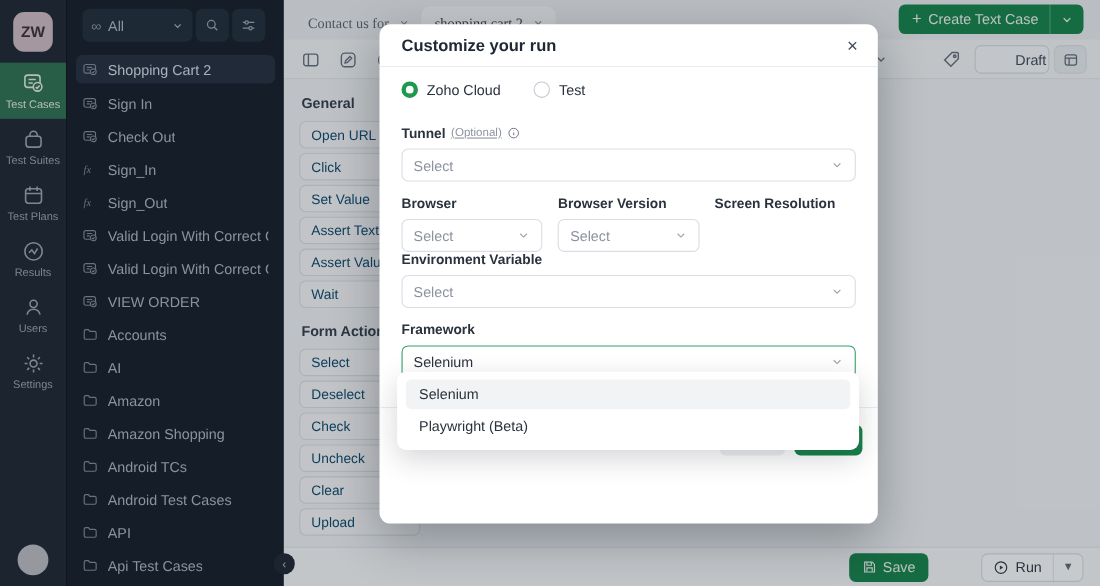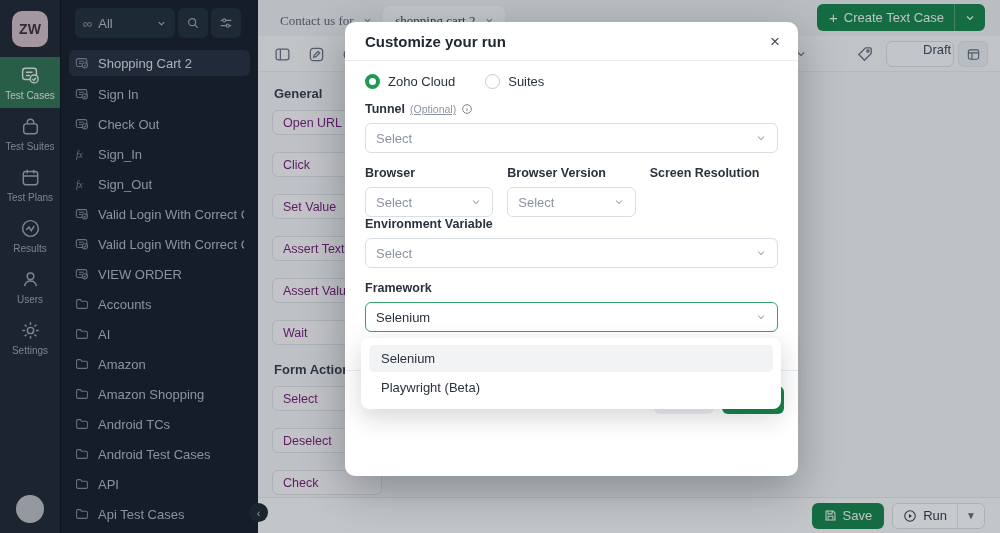--- a/index.html
+++ b/index.html
@@ -39,47 +39,47 @@
   .tab.active { background:#f4f5f7; border-radius:8px 8px 0 0; color:#39424e; }
   .tab .x { font-size:13px; color:#7a8490; cursor:pointer; }
   .create-btn { position:absolute; right:15px; top:4px; height:27px; background:#17824a; color:#e8f2ec; border:none; border-radius:6px; display:flex; align-items:center; font-size:13px; cursor:pointer; padding:0; }
   .create-btn .plus { padding:0 6px 0 12px; font-size:15px; }
   .create-btn .clabel { padding-right:10px; }
   .create-btn .cdivider { width:1px; height:27px; background:rgba(255,255,255,.25); }
   .create-btn .cchev { padding:0 9px; display:flex; }
 
   .toolbar { position:relative; height:36px; background:#f0f2f4; border-bottom:1px solid #e1e4e8; }
   .tb-icon { position:absolute; top:8px; width:20px; height:20px; color:#646f7c; display:flex; align-items:center; justify-content:center; cursor:pointer; }
-  .draft-pill { position:absolute; left:628px; top:5px; width:68px; height:26px; border:1px solid #d4d9df; background:#f3f4f6; border-radius:6px; display:flex; gap:24px; padding:0 12px; font-size:13px; color:#3f4956; cursor:pointer; }
+  .draft-pill { position:absolute; left:628px; top:5px; width:68px; height:26px; border:1px solid #d4d9df; background:#f3f4f6; border-radius:6px; display:flex; align-items:center; gap:24px; padding:0 12px; font-size:13px; color:#3f4956; cursor:pointer; }
   .draft-dot { width:7px; height:7px; border-radius:50%; background:#78828f; }
   .cal-btn { position:absolute; left:700px; top:5px; width:30px; height:26px; background:#e6e9ec; border:1px solid #dbdfe4; border-radius:6px; display:flex; align-items:center; justify-content:center; color:#5d6874; cursor:pointer; }
 
   .workarea { position:absolute; top:72px; left:0; right:0; bottom:36px; overflow:hidden; }
   .actionpanel { position:absolute; left:8px; top:0; width:170px; padding:14px 0 0 6px; }
   .ap-title { font-size:13px; font-weight:bold; color:#333d4a; margin:0 0 9px 2px; }
   .ap-title.second { margin-top:13px; }
-  .ap-btn { width:110px; height:25px; margin-bottom:17px; background:#f2f3f5; border:1px solid #d7dbe0; border-radius:6px; font-size:12.5px; color:#701a75; text-align:left; padding:0 0 0 10px; font-family:"Liberation Sans", sans-serif; cursor:pointer; display:block; }
+  .ap-btn { width:110px; height:25px; margin-bottom:4px; background:#f2f3f5; border:1px solid #d7dbe0; border-radius:6px; font-size:12.5px; color:#0c4a6e; text-align:left; padding:0 0 0 10px; font-family:"Liberation Sans", sans-serif; cursor:pointer; display:block; }
 
   .bottombar { position:absolute; left:0; right:0; bottom:0; height:36px; background:#f4f5f7; border-top:1px solid #dfe2e6; display:flex; align-items:center; justify-content:flex-end; gap:8px; padding:0 15px; }
   .save-btn { height:26px; background:#17824a; color:#e8f2ec; border:none; border-radius:6px; font-size:13px; display:flex; align-items:center; gap:6px; padding:0 12px; cursor:pointer; }
-  .run-btn { height:26px; background:#f9fafb; border:1px solid #d4d9df; border-radius:6px; display:flex; align-items:center; font-size:13px; color:#2f3945; cursor:pointer; padding:0; }
+  .run-btn { height:26px; background:#f9fafb; border:1px solid #d4d9df; border-radius:6px; display:flex; align-items:center; font-size:13px; color:#2f3945; cursor:pointer; padding:0;margin-left:40px; }
   .run-btn .seg { display:flex; align-items:center; gap:6px; padding:0 10px; }
   .run-btn .rdiv { width:1px; height:25px; background:#dde1e6; }
   .run-btn .rchev { padding:0 8px; font-size:10px; color:#5d6874; }
 
   .collapse-handle { position:absolute; left:249px; top:503px; width:19px; height:19px; border-radius:50%; background:#1d2631; color:#aeb7c2; font-size:11px; display:flex; align-items:center; justify-content:center; z-index:3; cursor:pointer; }
 
   
   .overlay { position:absolute; inset:0; background:rgba(24,31,41,.22); z-index:40; }
   .modal { position:absolute; left:345px; top:22px; width:453px; height:454px; background:#fff; border-radius:10px; box-shadow:0 14px 44px rgba(10,16,24,.3); z-index:50; }
   .m-header { height:39px; display:flex; align-items:center; justify-content:space-between; padding:0 18px 0 20px; border-bottom:1px solid #e9ecef; }
   .m-title { font-size:15px; font-weight:bold; color:#202835; }
   .m-close { font-size:17px; color:#444e5a; cursor:pointer; line-height:1; }
   .m-body { padding:13px 20px 0; }
-  .radio-row { display:flex; align-items:center; gap:30px; margin-bottom:13px; }
+  .radio-row { display:flex; align-items:center; gap:30px; margin-bottom:25px; }
   .radio { display:flex; align-items:center; gap:8px; font-size:13px; color:#2a323e; cursor:pointer; }
   .rdot { width:15px; height:15px; border-radius:50%; background:#fff; }
   .rdot.on { border:4.5px solid #1d9a50; }
   .rdot.off { border:1.5px solid #c6ccd4; }
   .fld-label { display:flex; align-items:center; gap:5px; font-size:12.5px; font-weight:bold; color:#2a323e; margin-bottom:7px; }
   .fld-label .opt { font-size:10.5px; font-weight:normal; color:#8d95a1;text-decoration:underline; }
   .fld-label .info { display:flex; color:#6d7682; cursor:pointer; }
   .select { height:30px; border:1px solid #d9dee4; border-radius:6px; display:flex; align-items:center; justify-content:space-between; padding:0 10px; font-size:13px; cursor:pointer; background:#fff; }
   .select .val { color:#2a323e; }
   .select .val.ph { color:#8b939f; }
@@ -502,21 +502,21 @@
       <span class="m-close">×</span>
     </div>
     <div class="m-body">
       <div class="radio-row">
         <label class="radio">
           <span class="rdot on"></span>
           <span>Zoho Cloud</span>
         </label>
         <label class="radio">
           <span class="rdot off"></span>
-          <span>Suites</span>
+          <span>Test</span>
         </label>
       </div>
 
       <div class="fld">
         <div class="fld-label">
           <span>Tunnel</span>
           <span class="opt">(Optional)</span>
           <span class="info">
               <svg width="12" height="12" viewBox="0 0 16 16" fill="none" stroke="currentColor" stroke-width="1.2">
                 <circle cx="8" cy="8" r="5.8"></circle>

